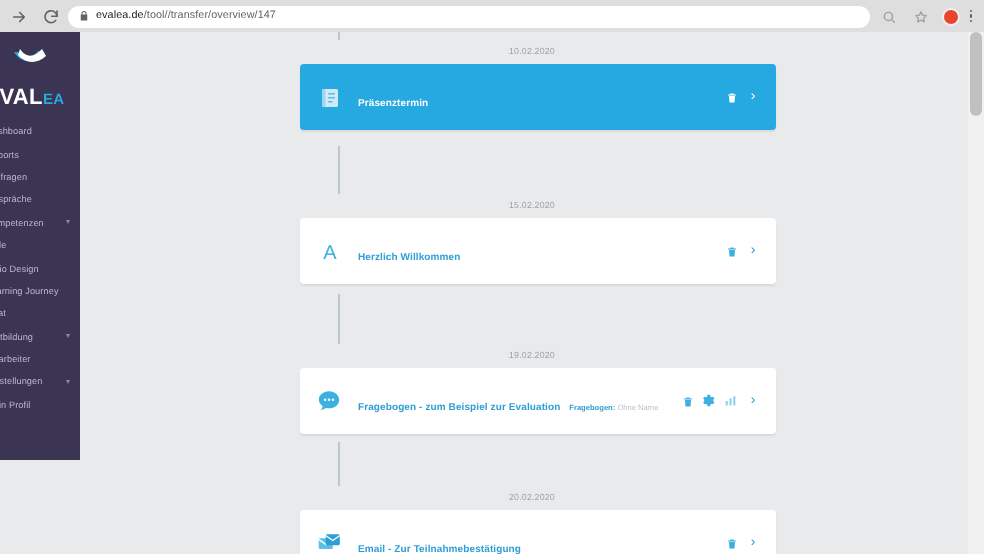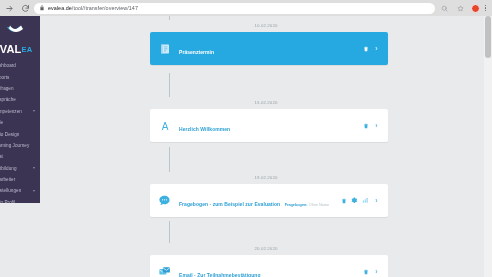--- a/index.html
+++ b/index.html
@@ -99,21 +99,21 @@
     height: 261px;
     background: #e9eaec;
     overflow: hidden;
   }
 
   
   .sidebar {
     position: absolute;
     top: 0; left: 0;
     width: 40px;
-    height: 187px;
+    height: 214px;
     background: #3b3553;
     color: #cfccdd;
     overflow: hidden;
   }
   .logo-box {
     height: 40px;
     display:flex;
     align-items:center;
     justify-content:center;
     position:relative;

